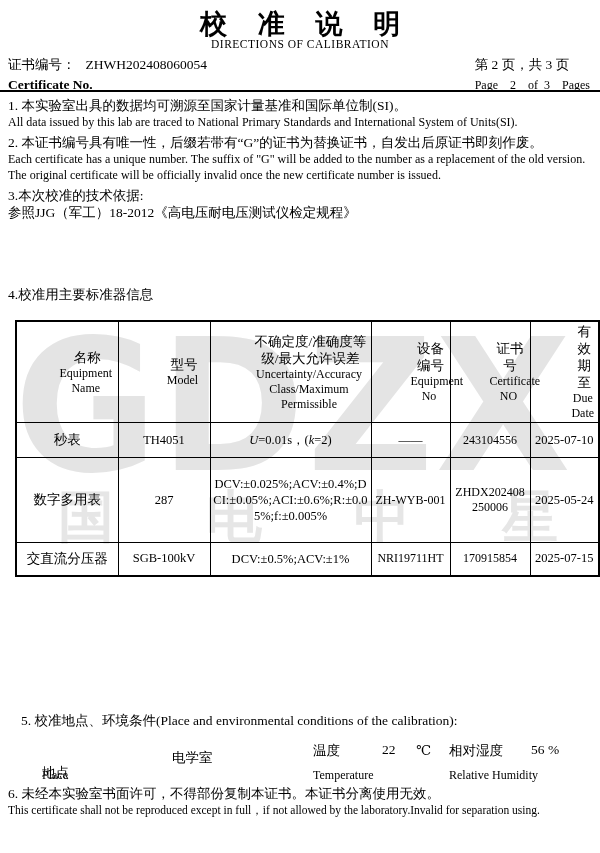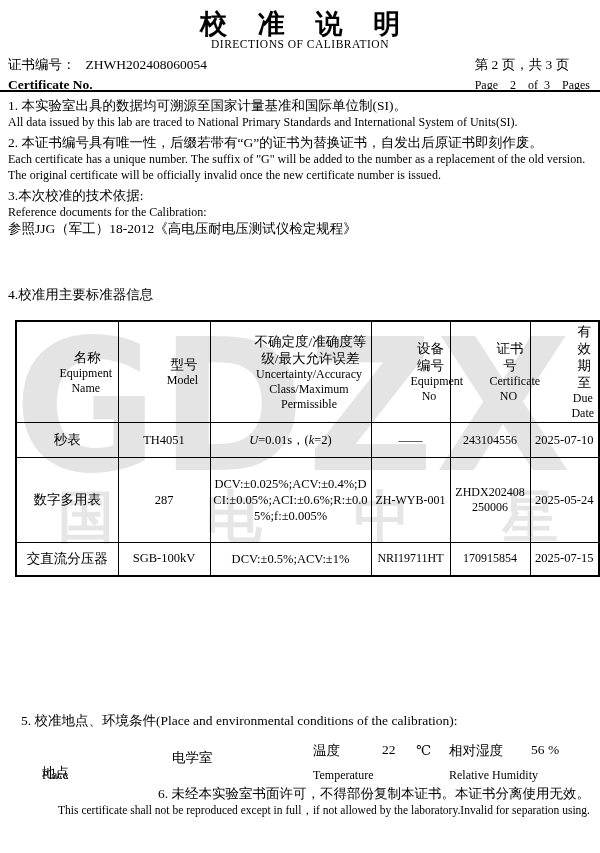--- a/index.html
+++ b/index.html
@@ -104,21 +104,21 @@
   #env-place-val  { top: 749px; left: 172px; }
   #env-temp-zh    { top: 742px; left: 313px; }
   #env-temp-val   { top: 742px; left: 382px; }
   #env-temp-unit  { top: 742px; left: 416px; }
   #env-hum-zh     { top: 742px; left: 449px; }
   #env-hum-val    { top: 742px; left: 531px; }
   #env-place-en   { top: 768px; left: 42px; }
   #env-temp-en    { top: 768px; left: 313px; }
   #env-hum-en     { top: 768px; left: 449px; }
   
-  .sec6 { position: absolute; top: 785px; left: 0; width: 590px; z-index: 2; text-align: right; }
+  .sec6 { position: absolute; top: 785px; left: 8px; width: 590px; z-index: 2; }
   .sec6-zh { font-size: 13.5px; line-height: 17px; }
   .sec6-en { font-size: 11.5px; line-height: 16px; white-space: nowrap; }
 </style>
 </head>
 <body>
 
 <div class="page">
 
   <div class="watermark wm-letters">GDZX</div>
   <div class="watermark wm-chars">国电中星</div>
@@ -144,21 +144,20 @@
     <div class="para">
       <div class="para-zh">1. 本实验室出具的数据均可溯源至国家计量基准和国际单位制(SI)。</div>
       <div class="para-en">All data issued by this lab are  traced to National Primary Standards and International System of Units(SI).</div>
     </div>
     <div class="para">
       <div class="para-zh">2. 本证书编号具有唯一性，后缀若带有“G”的证书为替换证书，自发出后原证书即刻作废。</div>
       <div class="para-en">Each certificate has a unique number. The suffix of "G" will be added to the number as a replacement of the old version. The original certificate will be officially invalid once the new certificate number is issued.</div>
     </div>
     <div class="para">
       <div class="para-zh">3.本次校准的技术依据:</div>
-      <div class="para-en">Reference documents  for the Calibration:</div>
       <div class="para-zh">参照JJG（军工）18-2012《高电压耐电压测试仪检定规程》</div>
     </div>
   </div>
 
   <div class="sec4">
     <div class="sec4-zh">4.校准用主要标准器信息</div>
   </div>
 
   <div class="std-table-wrap">
     <table class="std" id="std-table">

